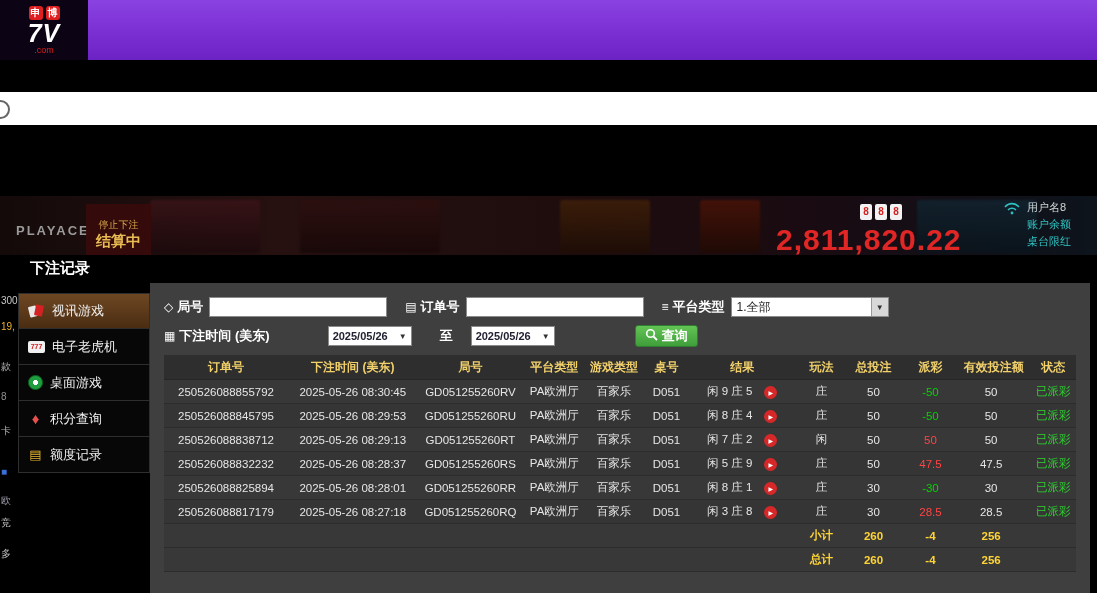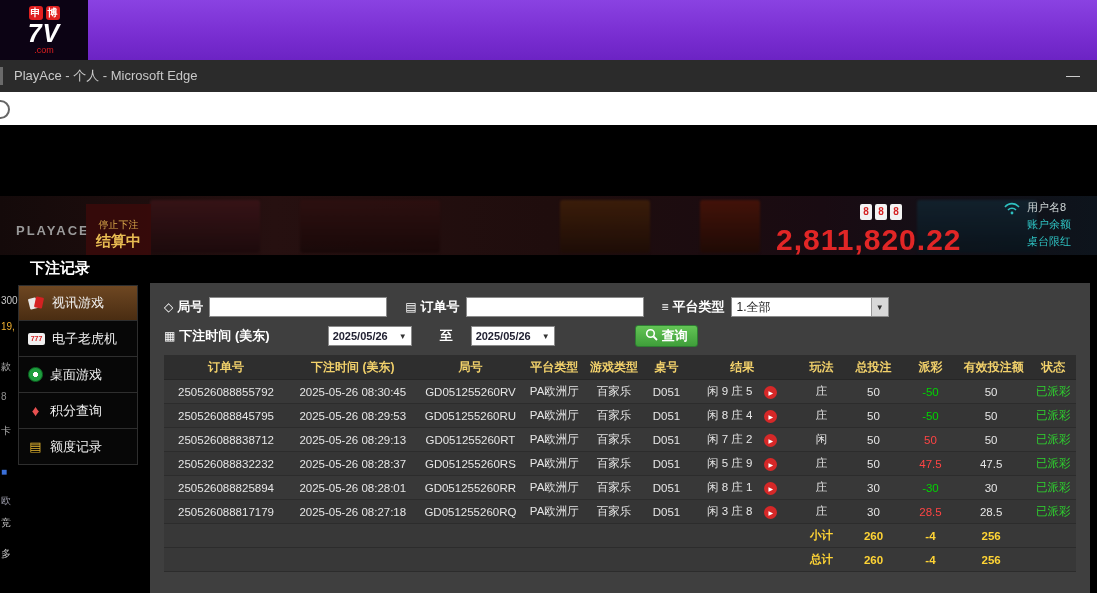--- a/index.html
+++ b/index.html
@@ -55,21 +55,21 @@
   .card8{width:12px;height:16px;background:#f2f2f2;border-radius:2px;color:#d42222;
          font-size:10px;font-weight:bold;text-align:center;line-height:16px}
   .amount{position:absolute;left:776px;top:27px;color:var(--amount-red);font-size:30px;font-weight:bold;letter-spacing:1px}
   .wifi{position:absolute;right:76px;top:5px}
   .rinfo{position:absolute;right:-6px;top:3px;width:76px;font-size:11px;line-height:17px;color:#cfd6d6;white-space:nowrap}
   .rinfo .teal{color:var(--teal)}
 
   
   .panel{position:absolute;top:130px;left:0;right:0;bottom:0;background:#000}
   .panel-title{position:absolute;left:30px;top:4px;margin:0;color:#fff;font-size:15px;font-weight:bold}
-  .sidebar{position:absolute;left:18px;top:30px;width:120px}
+  .sidebar{position:absolute;left:18px;top:38px;width:132px}
   .side-item{height:36px;display:flex;align-items:center;gap:7px;padding-left:9px;background:#070707;
              border:1px solid #2e2e2e;border-top:none;color:#f0f0f0;font-size:13px;cursor:pointer;box-sizing:border-box}
   .side-item:first-child{border-top:1px solid #2e2e2e}
   .side-item.active{background:linear-gradient(180deg,#6e4722 0%,#4a2d12 100%)}
   .icon-cards{position:relative;width:17px;height:15px;flex:0 0 17px}
   .icon-cards::before{content:"";position:absolute;left:1px;top:2px;width:8px;height:11px;background:#e8e8e8;border-radius:1px;transform:rotate(-14deg)}
   .icon-cards::after{content:"";position:absolute;left:7px;top:1px;width:8px;height:11px;background:#d42222;border-radius:1px;transform:rotate(12deg)}
   .icon-slot{flex:0 0 17px;width:17px;height:12px;background:#f0f0f0;border-radius:2px;color:#d42222;
              font-size:7px;font-weight:bold;text-align:center;line-height:12px}
   .icon-roulette{flex:0 0 15px;width:15px;height:15px;border-radius:50%;box-sizing:border-box;
@@ -121,25 +121,20 @@
     <div class="logo-block">
       <div class="badges">
         <span class="badge">申</span>
         <span class="badge">博</span>
       </div>
       <div class="brand">7V</div>
       <div class="tld">.com</div>
     </div>
   </header>
 
-  <div class="titlebar">
-    <span class="title-sliver"></span>
-    <span class="win-title">PlayAce - 个人 - Microsoft Edge</span>
-    <span class="win-min">—</span>
-  </div>
 
   <div class="urlbar">
     <span class="reload-partial"></span>
   </div>
 
   <div class="screen-body">
 
     <div class="banner">
       <div class="art art1"></div>
       <div class="art art2"></div>

